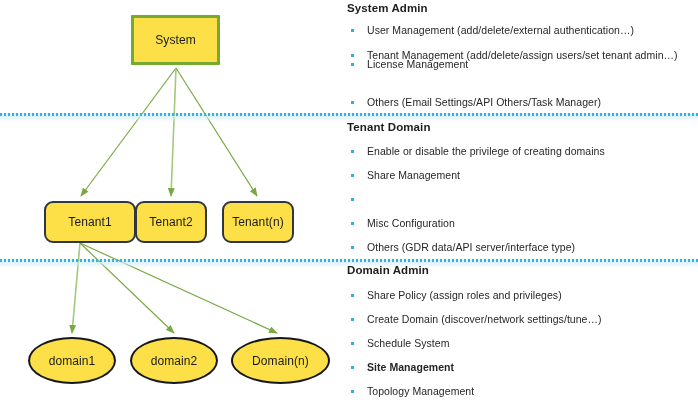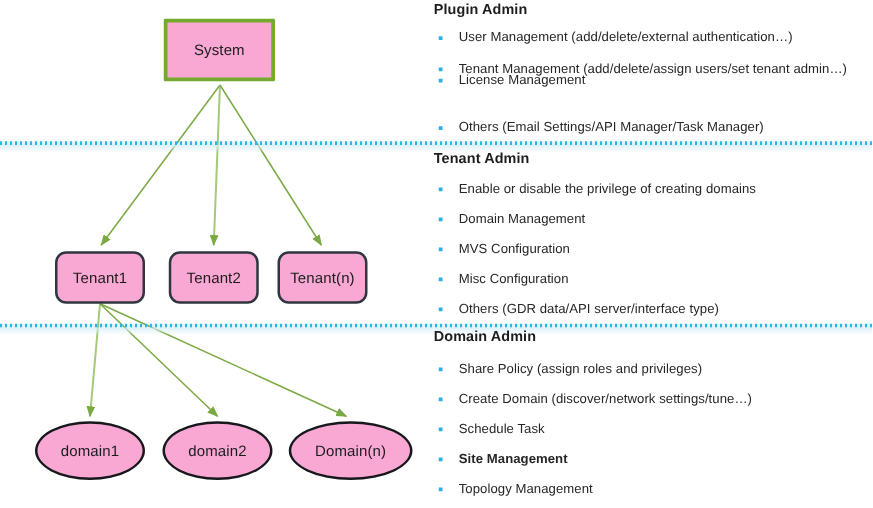--- a/index.html
+++ b/index.html
@@ -59,21 +59,21 @@
     position: absolute;
     left: 0;
     top: 0;
   }
   .node {
     position: absolute;
     box-sizing: border-box;
     display: flex;
     align-items: center;
     justify-content: center;
-    background: #f9a8d4;
+    background: #fde047;
     color: #1b1b1b;
     font-size: 12px;
     letter-spacing: 0.1px;
     white-space: nowrap;
   }
   .node-system {
     border: 3px solid #74ab2e;
     border-radius: 1px;
   }
   .node-tenant {
@@ -153,21 +153,21 @@
 
       <line x1="80" y1="243" x2="72" y2="333" stroke="#a4c97a" stroke-width="1.6" marker-end="url(#arrowhead)"></line>
       <line x1="80" y1="243" x2="174" y2="333" stroke="#7aa943" stroke-width="1.2" marker-end="url(#arrowhead)"></line>
       <line a="" x1="80" y1="243" x2="277" y2="333" stroke="#7aa943" stroke-width="1.2" marker-end="url(#arrowhead)"></line>
     </svg>
 
     <div class="node node-system" style="left:131px; top:15px; width:89px; height:50px;">
       <span>System</span>
     </div>
 
-    <div class="node node-tenant" style="left:44px; top:201px; width:72px; height:42px;">
+    <div class="node node-tenant" style="left:44px; top:201px; width:92px; height:42px;">
       <span>Tenant1</span>
     </div>
     <div class="node node-tenant" style="left:135px; top:201px; width:72px; height:42px;">
       <span>Tenant2</span>
     </div>
     <div class="node node-tenant" style="left:222px; top:201px; width:72px; height:42px;">
       <span>Tenant(n)</span>
     </div>
 
     <div class="node node-domain" style="left:28px; top:337px; width:88px; height:47px;">
@@ -186,54 +186,53 @@
     <div class="halo"></div>
   </div>
   <div class="divider" style="top:259px;">
     <div class="dots"></div>
     <div class="halo"></div>
   </div>
 
   <div id="panel">
 
     <div class="section" style="top:0px;">
-      <div class="section-title" style="top:2px;">Plugin Admin</div>
+      <div class="section-title" style="top:2px;">System Admin</div>
 
       <div class="bullet-row" style="top:24px;">
         <span class="bullet-mark"></span>
         <span class="bullet-text">User Management (add/delete/external authentication…)</span>
       </div>
       <div class="bullet-row" style="top:49px;text-align:center;">
         <span class="bullet-mark"></span>
         <span class="bullet-text">Tenant Management (add/delete/assign users/set tenant admin…)</span>
       </div>
       <div class="bullet-row" style="top:58px;">
         <span class="bullet-mark"></span>
         <span class="bullet-text">License Management</span>
       </div>
       <div class="bullet-row" style="top:96px;">
         <span class="bullet-mark"></span>
-        <span class="bullet-text">Others (Email Settings/API Manager/Task Manager)</span>
+        <span class="bullet-text">Others (Email Settings/API Others/Task Manager)</span>
       </div>
     </div>
 
     <div class="section" style="top:121px;">
-      <div class="section-title" style="top:0px;">Tenant Admin</div>
+      <div class="section-title" style="top:0px;">Tenant Domain</div>
 
       <div class="bullet-row" style="top:24px;">
         <span class="bullet-mark"></span>
         <span class="bullet-text">Enable or disable the privilege of creating domains</span>
       </div>
       <div class="bullet-row" style="top:48px;">
         <span class="bullet-mark"></span>
-        <span class="bullet-text">Domain Management</span>
+        <span class="bullet-text">Share Management</span>
       </div>
       <div class="bullet-row" style="top:72px;">
         <span class="bullet-mark"></span>
-        <span class="bullet-text">MVS Configuration</span>
       </div>
       <div class="bullet-row" style="top:96px;">
         <span class="bullet-mark"></span>
         <span class="bullet-text">Misc Configuration</span>
       </div>
       <div class="bullet-row" style="top:120px;">
         <span class="bullet-mark"></span>
         <span class="bullet-text">Others (GDR data/API server/interface type)</span>
       </div>
     </div>
@@ -244,21 +243,21 @@
       <div class="bullet-row" style="top:25px;">
         <span class="bullet-mark"></span>
         <span class="bullet-text">Share Policy (assign roles and privileges)</span>
       </div>
       <div class="bullet-row" style="top:49px;">
         <span class="bullet-mark"></span>
         <span class="bullet-text">Create Domain (discover/network settings/tune…)</span>
       </div>
       <div class="bullet-row" style="top:73px;">
         <span class="bullet-mark"></span>
-        <span class="bullet-text">Schedule Task</span>
+        <span class="bullet-text">Schedule System</span>
       </div>
       <div class="bullet-row" style="top:97px;font-weight:bold;">
         <span class="bullet-mark"></span>
         <span class="bullet-text">Site Management</span>
       </div>
       <div class="bullet-row" style="top:121px;">
         <span class="bullet-mark"></span>
         <span class="bullet-text">Topology Management</span>
       </div>
     </div>

